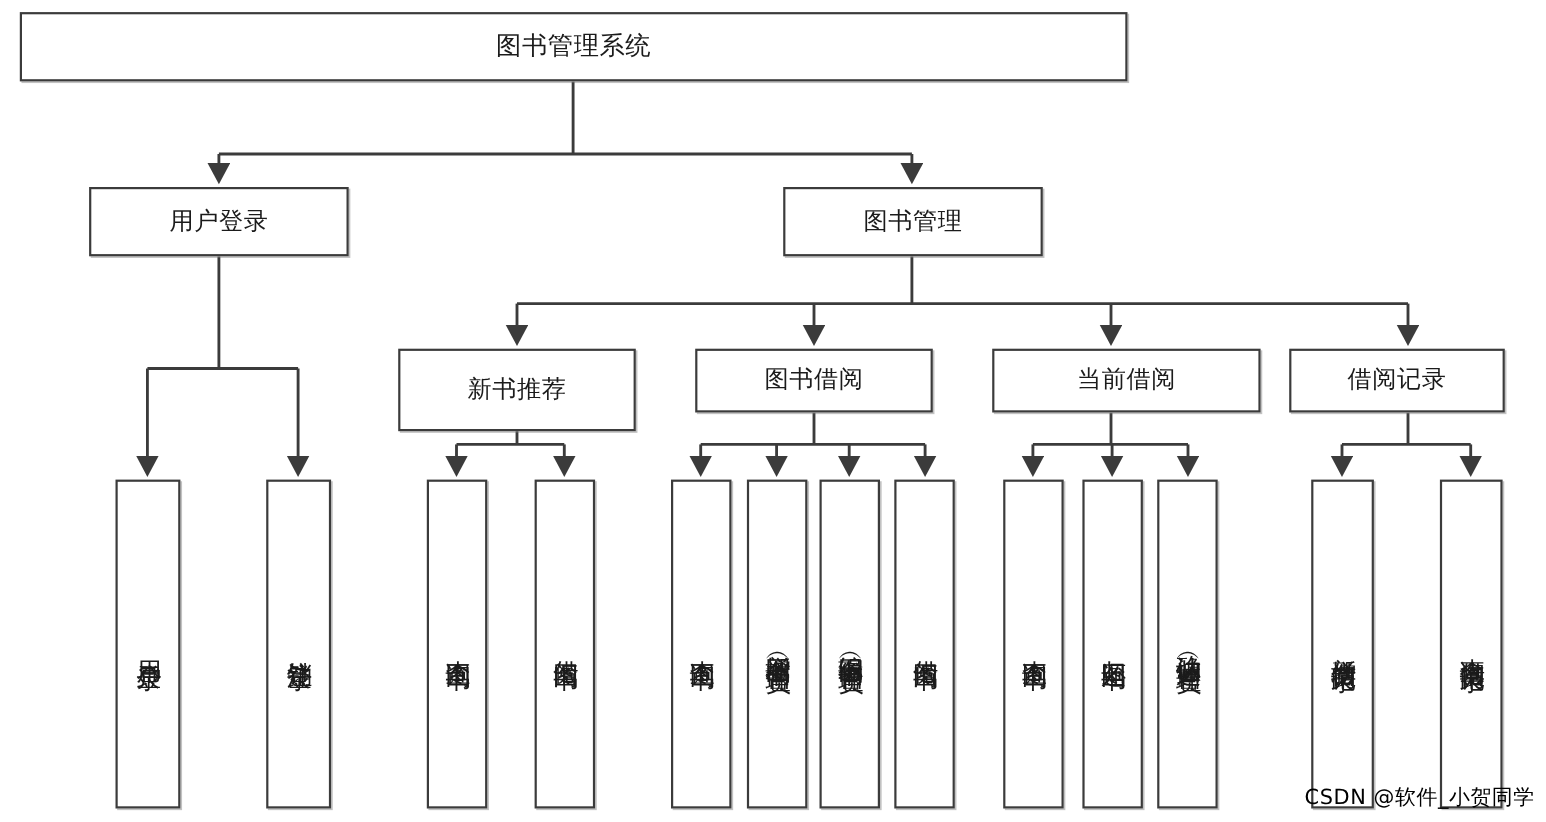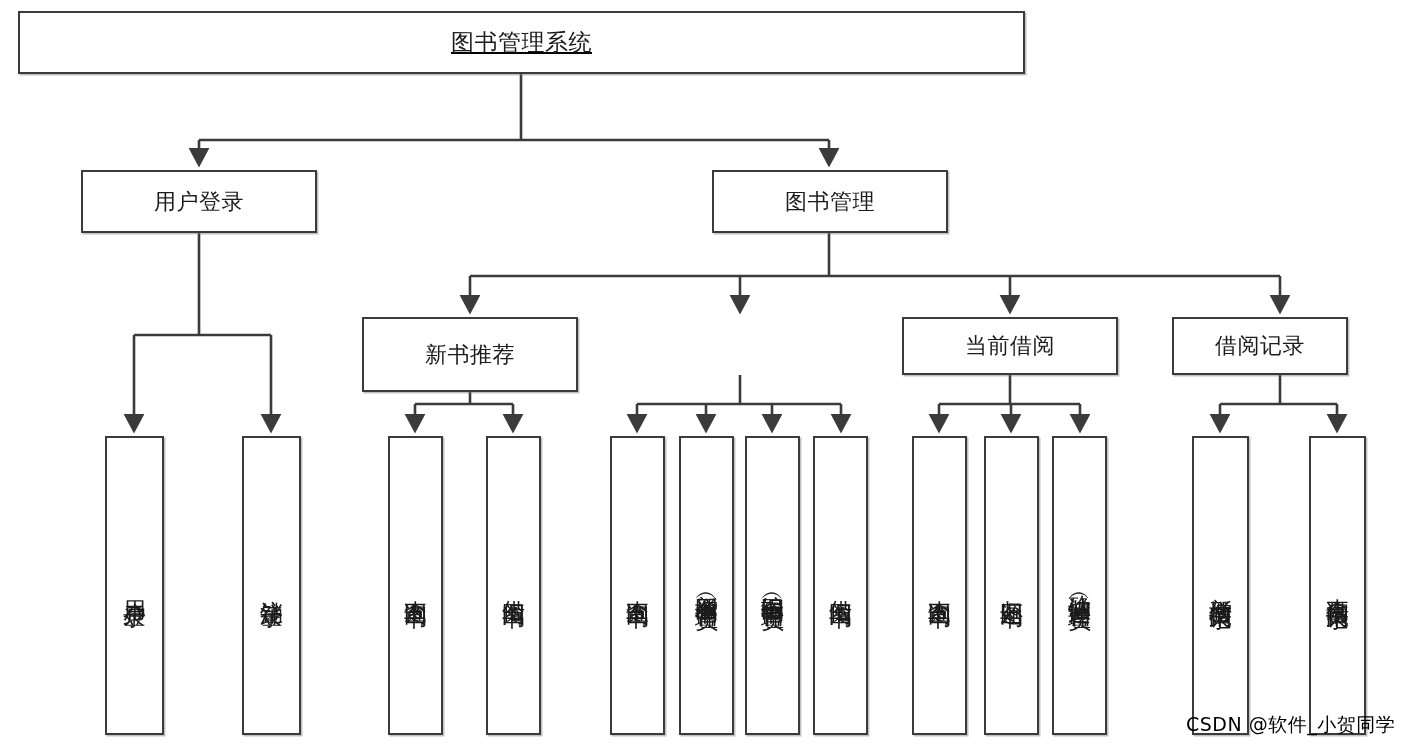--- a/index.html
+++ b/index.html
@@ -109,38 +109,41 @@
       <path d="M1011,404 L1011,418" marker-end="url(#arrow)"></path>
       <path d="M1080,404 L1080,418" marker-end="url(#arrow)"></path>
 
       <path d="M1280,375 L1280,404"></path>
       <path d="M1220,404 L1337,404"></path>
       <path d="M1220,404 L1220,418" marker-end="url(#arrow)"></path>
       <path d="M1337,404 L1337,418" marker-end="url(#arrow)"></path>
     </g>
   </svg>
 
-  <div class="node root" style="left: 18px; top: 11px; width: 1007px; height: 63px; text-decoration: underline;">
+  <div class="node root" style="left: 18px; top: 11px; width: 1007px; height: 63px;">
     <span class="label">图书管理系统</span>
   </div>
 
   <div class="node" style="left: 81px; top: 170px; width: 236px; height: 63px;">
     <span class="label">用户登录</span>
   </div>
   <div class="node" style="left: 712px; top: 170px; width: 236px; height: 63px;">
     <span class="label">图书管理</span>
   </div>
 
   <div class="node" style="left: 362px; top: 317px; width: 216px; height: 75px;">
     <span class="label">新书推荐</span>
   </div>
-  <div class="node" style="left: 902px; top: 317px; width: 216px; height: 58px;">
+  <div class="node" style="left: 632px; top: 317px; width: 216px; height: 58px;">
+    <span class="label">图书借阅</span>
+  </div>
+  <div class="node" style="left: 902px; top: 317px; width: 244px; height: 58px;">
     <span class="label">当前借阅</span>
   </div>
-  <div class="node" style="left: 1172px; top: 317px; width: 176px; height: 58px;">
+  <div class="node" style="left: 1172px; top: 317px; width: 196px; height: 58px;">
     <span class="label">借阅记录</span>
   </div>
 
   <div class="node vertical" style="left: 105px; top: 436px; width: 59px; height: 299px;">
     <span class="label">用户登录</span>
   </div>
   <div class="node vertical" style="left: 242px; top: 436px; width: 59px; height: 299px;">
     <span class="label">注销登录</span>
   </div>
   <div class="node vertical" style="left: 388px; top: 436px; width: 55px; height: 299px;">

